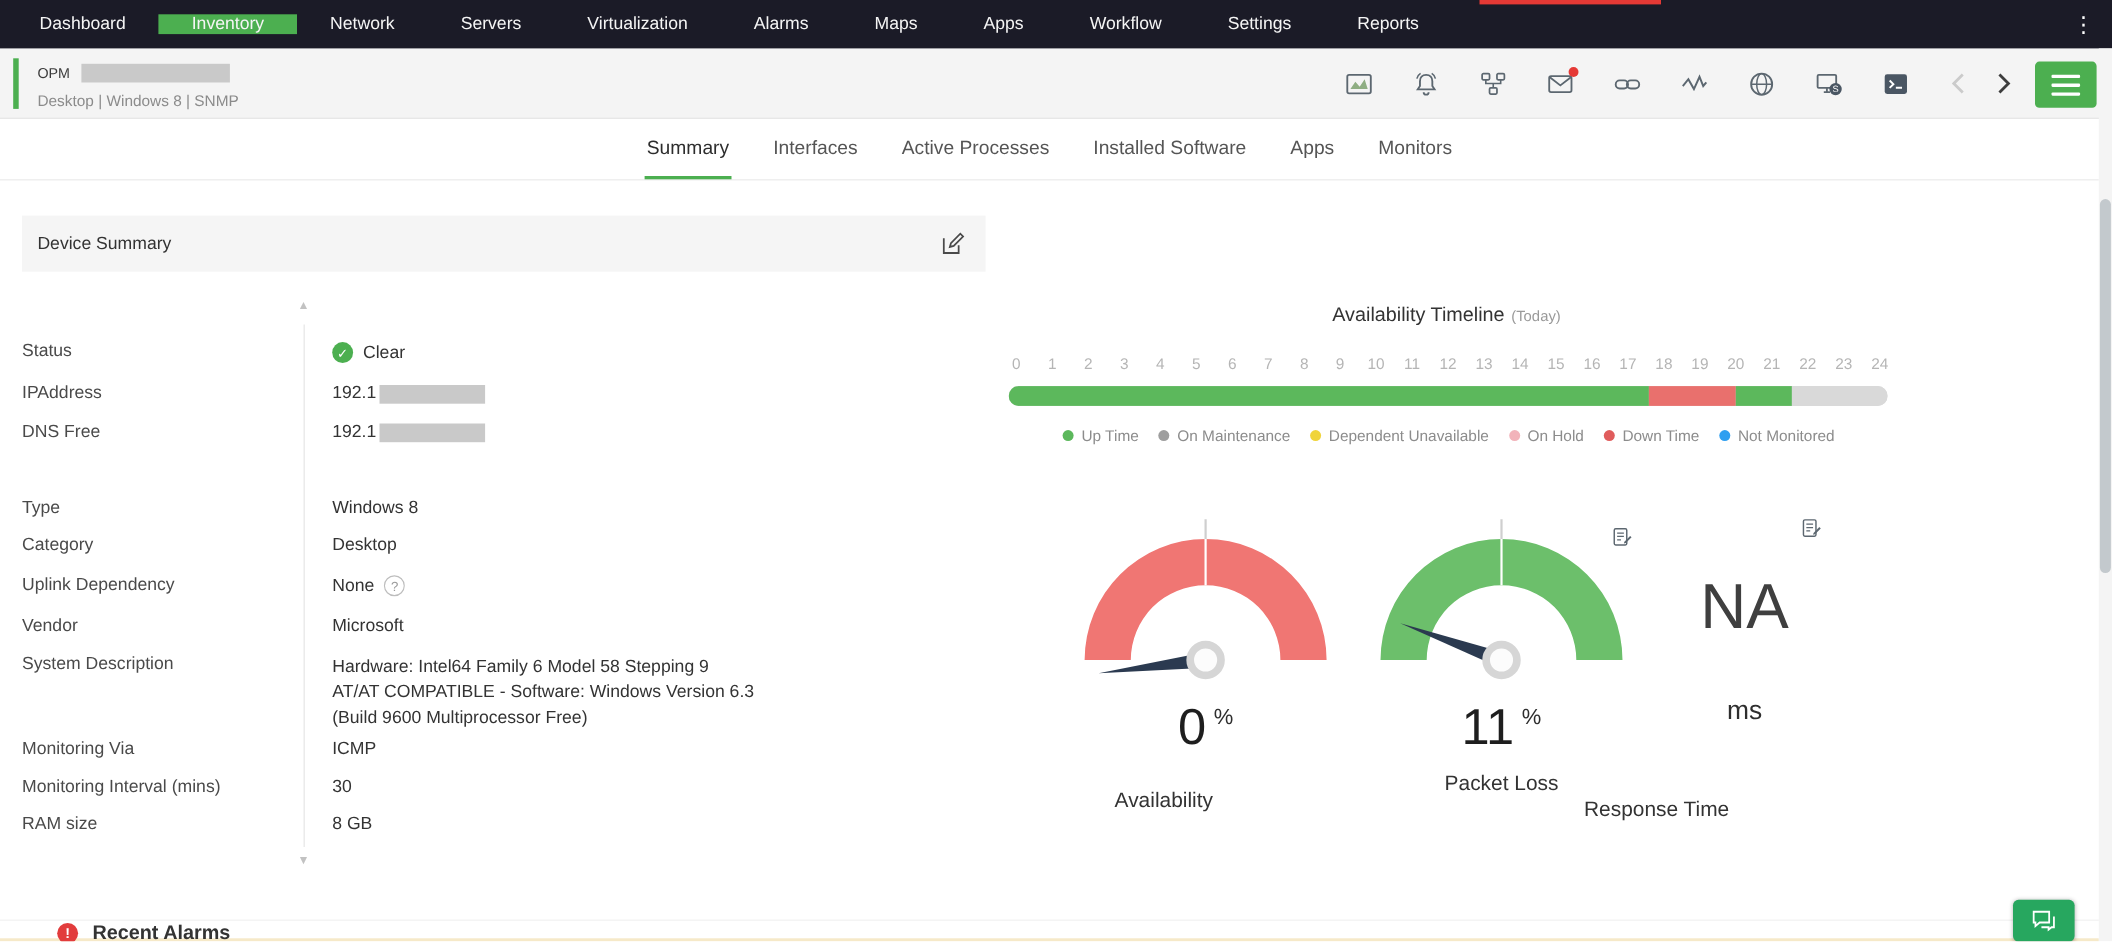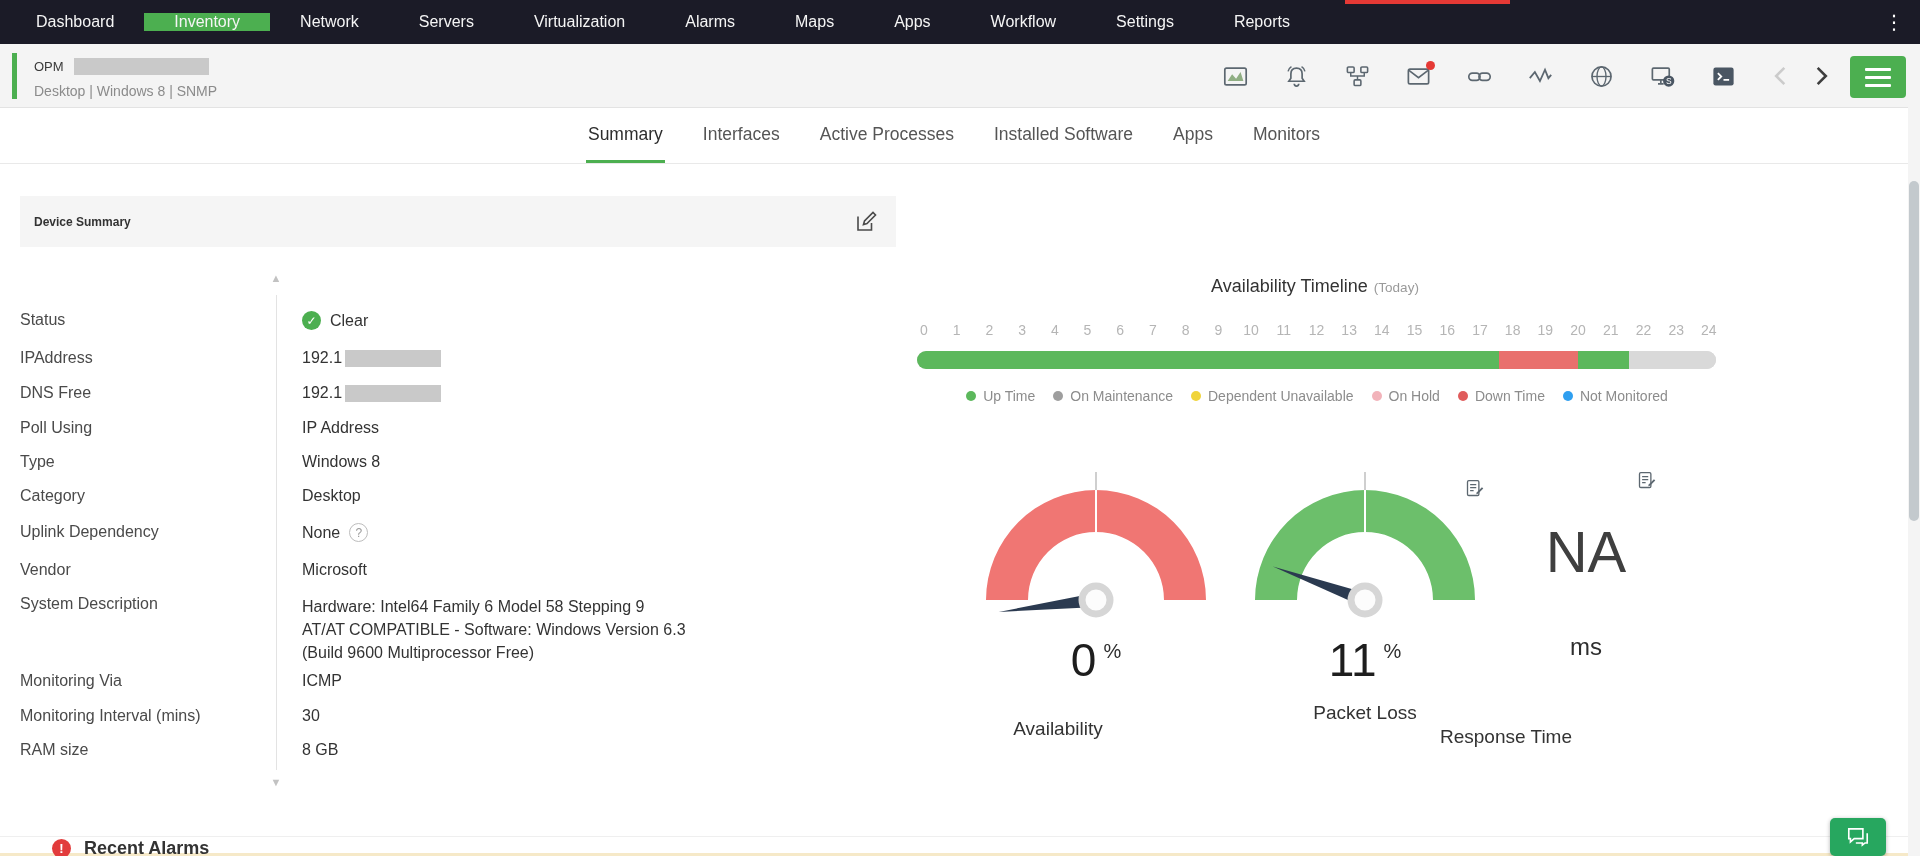--- a/index.html
+++ b/index.html
@@ -30,21 +30,21 @@
   .menu-btn { position:absolute; left:1850px; top:12px; width:56px; height:42px; background:#4caf50; border:none; border-radius:4px; display:flex; flex-direction:column; justify-content:center; align-items:center; gap:5px; cursor:pointer; }
   .menu-btn span { width:26px; height:3px; background:#fff; border-radius:1px; display:block; }
 
   
   .tabs { position:absolute; left:0; top:108px; width:1908px; height:56px; background:#fff; border-bottom:1px solid #e9e9e9; display:flex; justify-content:center; gap:36px; z-index:5; }
   .tab { display:flex; align-items:center; font-size:17.5px; color:#555; border-bottom:3px solid transparent; padding:0 2px; cursor:pointer; }
   .tab.active { color:#2d2d2d; border-bottom-color:#4caf50; }
 
   
   .card-header { position:absolute; left:20px; top:196px; width:876px; height:51px; background:#f5f5f5; display:flex; align-items:center; justify-content:space-between; padding:0 18px 0 14px; }
-  .card-title { font-size:12px; color:#333; font-weight:700; }
+  .card-title { font-size:16px; color:#333; font-weight:400; }
   .edit-btn { width:24px; height:24px; cursor:pointer; }
   .fields-wrap { position:absolute; left:20px; top:290px; width:876px; height:469px; overflow:hidden; }
   .frow { position:absolute; left:0; width:876px; height:24px; }
   .frow.tall { height:80px; }
   .flabel { position:absolute; left:0; top:0; width:230px; text-align:left; font-size:16px; color:#4a4a4a; }
   .fvalue { position:absolute; left:282px; top:0; font-size:16px; color:#333; display:flex; align-items:center; }
   .fvalue.block { display:block; width:430px; }
   .sysdesc div { line-height:23px; }
   .status-dot { width:19px; height:19px; border-radius:50%; background:#4caf50; color:#fff; font-size:12px; display:inline-flex; align-items:center; justify-content:center; margin-right:9px; }
   .val-redact { width:96px; height:17px; margin-left:3px; }
@@ -228,24 +228,20 @@
         <span>192.1</span>
         <span class="redact val-redact"></span>
       </div>
     </div>
     <div class="frow" style="top:94px">
       <div class="flabel">DNS Free</div>
       <div class="fvalue">
         <span>192.1</span>
         <span class="redact val-redact"></span>
       </div>
-    </div>
-    <div class="frow" style="top:129px">
-      <div class="flabel">Poll Using</div>
-      <div class="fvalue">IP Address</div>
     </div>
     <div class="frow" style="top:163px">
       <div class="flabel">Type</div>
       <div class="fvalue">Windows 8</div>
     </div>
     <div class="frow" style="top:197px">
       <div class="flabel">Category</div>
       <div class="fvalue">Desktop</div>
     </div>
     <div class="frow" style="top:233px">

